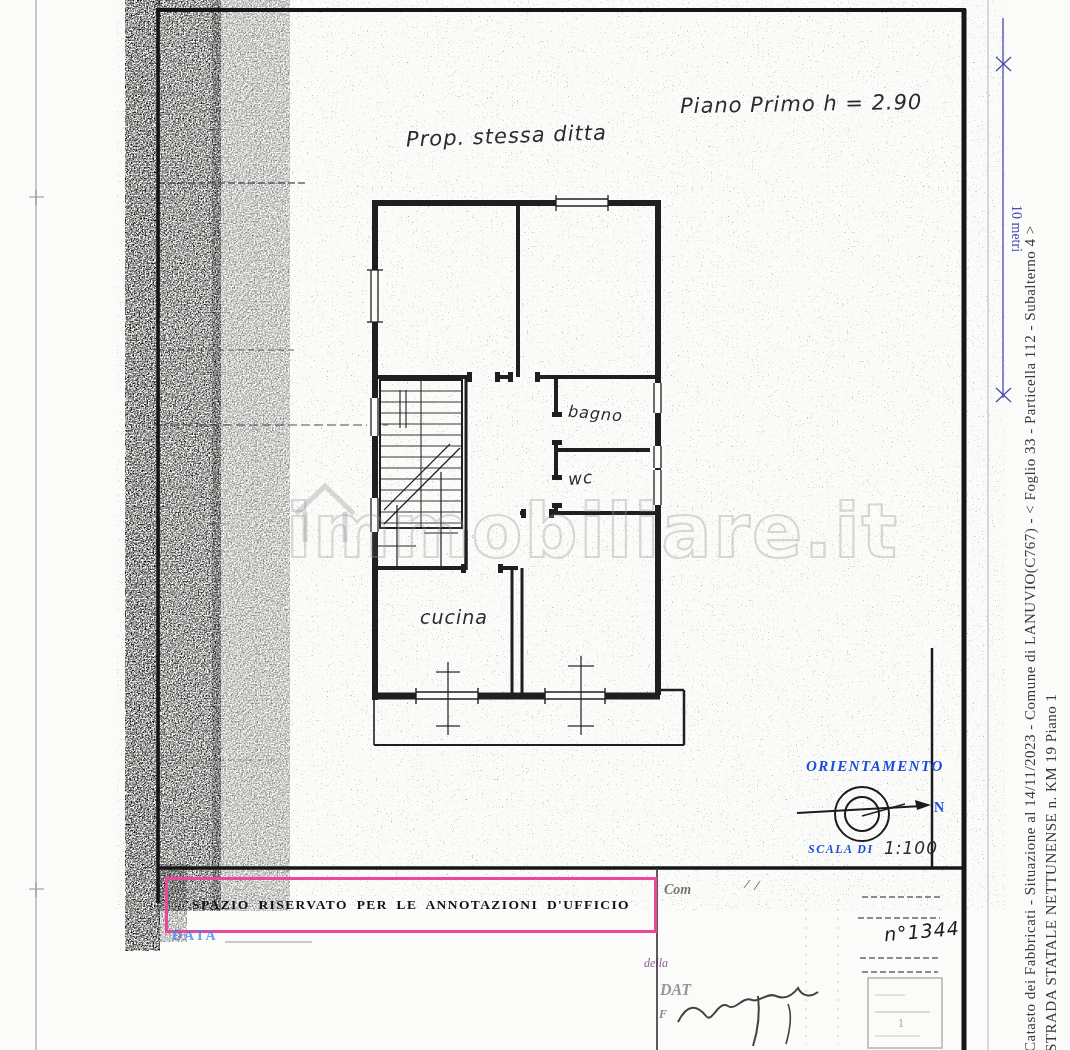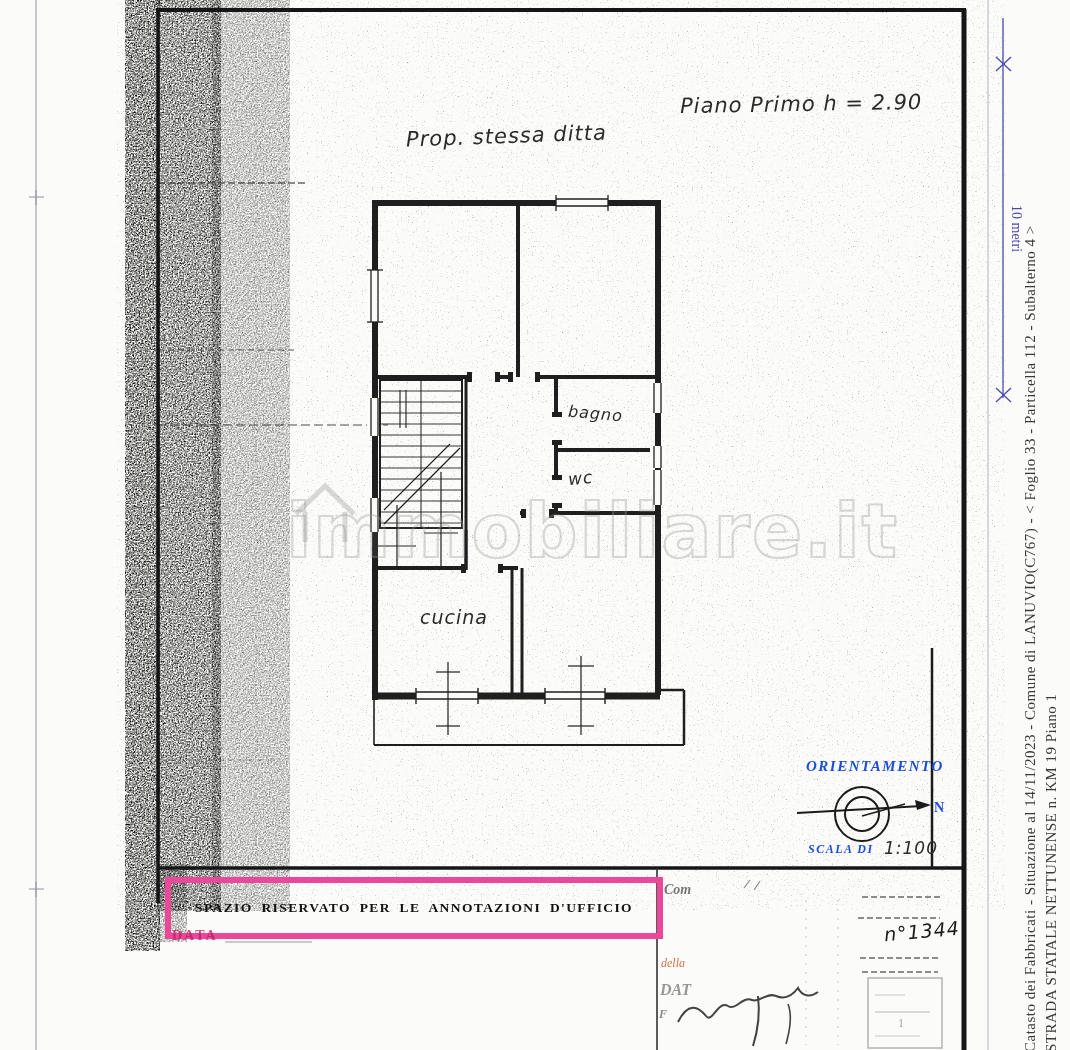--- a/index.html
+++ b/index.html
@@ -23,21 +23,21 @@
     font-family:"Liberation Serif",serif;color:#3a3a3a;white-space:nowrap;
     letter-spacing:0.5px;
   }
   
   .vdim{
     position:absolute;writing-mode:vertical-rl;
     font-family:"Liberation Serif",serif;color:#4a4aad;white-space:nowrap;
   }
   .office-box{
     position:absolute;left:165px;top:877px;width:486px;height:50px;
-    border:6px solid #ec4899;display:flex;align-items:center;justify-content:center;
+    border:3px solid #ec4899;display:flex;align-items:center;justify-content:center;
     background:transparent;
   }
   .office-box span{
     font-family:"Liberation Serif",serif;font-weight:bold;font-size:13.5px;
     letter-spacing:1.4px;word-spacing:4px;color:#111;white-space:nowrap;
   }
   .faded{filter:blur(0.4px);opacity:0.75;}
   .watermark{
     position:absolute;left:286px;top:488px;z-index:6;pointer-events:none;
     font-family:"DejaVu Sans",sans-serif;font-weight:bold;font-size:74px;
@@ -279,24 +279,24 @@
 <div class="abs printed" style="left:806px;top:758px;font-size:15px;font-weight:bold;font-style:italic;letter-spacing:1.5px;z-index:4;">ORIENTAMENTO</div>
 <div class="abs printed" style="left:934px;top:800px;font-size:14px;font-weight:bold;z-index:4;">N</div>
 <div class="abs printed" style="left:808px;top:842px;font-size:12px;font-weight:bold;font-style:italic;letter-spacing:1.5px;z-index:4;">SCALA DI</div>
 <div class="abs hw" style="left:884px;top:838px;font-size:17px;z-index:4;text-align:center;">1:100</div>
 
 <div class="vdim" style="left:1008px;top:205px;font-size:14px;z-index:4;">10 metri</div>
 
 <div class="office-box" style="z-index:4;">
   <span>SPAZIO RISERVATO PER LE ANNOTAZIONI D'UFFICIO</span>
 </div>
-<div class="abs printed faded" style="left:172px;top:928px;font-size:14px;font-weight:bold;color:#be185d;letter-spacing:2px;z-index:4;">DATA</div>
+<div class="abs printed faded" style="left:172px;top:928px;font-size:14px;font-weight:bold;color:#3b82f6;letter-spacing:2px;z-index:4;">DATA</div>
 
 <div class="abs printed faded" style="left:664px;top:882px;font-size:14px;font-weight:bold;font-style:italic;color:#4a4a4a;z-index:4;">Com</div>
-<div class="abs printed faded" style="left:661px;top:956px;font-size:12px;font-style:italic;color:#c2410c;z-index:4;">della</div>
+<div class="abs printed faded" style="left:644px;top:956px;font-size:12px;font-style:italic;color:#701a75;z-index:4;">della</div>
 <div class="abs printed faded" style="left:660px;top:981px;font-size:16px;font-weight:bold;font-style:italic;color:#777;z-index:4;">DAT</div>
 <div class="abs printed faded" style="left:659px;top:1007px;font-size:12px;font-weight:bold;font-style:italic;color:#666;z-index:4;">F</div>
 <div class="abs hw" style="left:884px;top:920px;font-size:19px;transform:rotate(-5deg);color:#1a1a1a;z-index:4;">n°1344</div>
 <div class="abs printed faded" style="left:898px;top:1016px;font-size:12px;color:#8a8a8a;z-index:4;">1</div>
 
 <div class="vcap" style="left:1022px;top:292px;height:760px;font-size:15px;z-index:4;">Catasto dei Fabbricati - Situazione al 14/11/2023 - Comune di LANUVIO(C767) - &lt;  Foglio 33 - Particella  112 - Subalterno 4 &gt;</div>
 <div class="vcap" style="left:1043px;top:600px;height:452px;font-size:15px;z-index:4;">STRADA STATALE NETTUNENSE n. KM 19 Piano 1</div>
 
 <div class="watermark">immobiliare.it</div>
 

